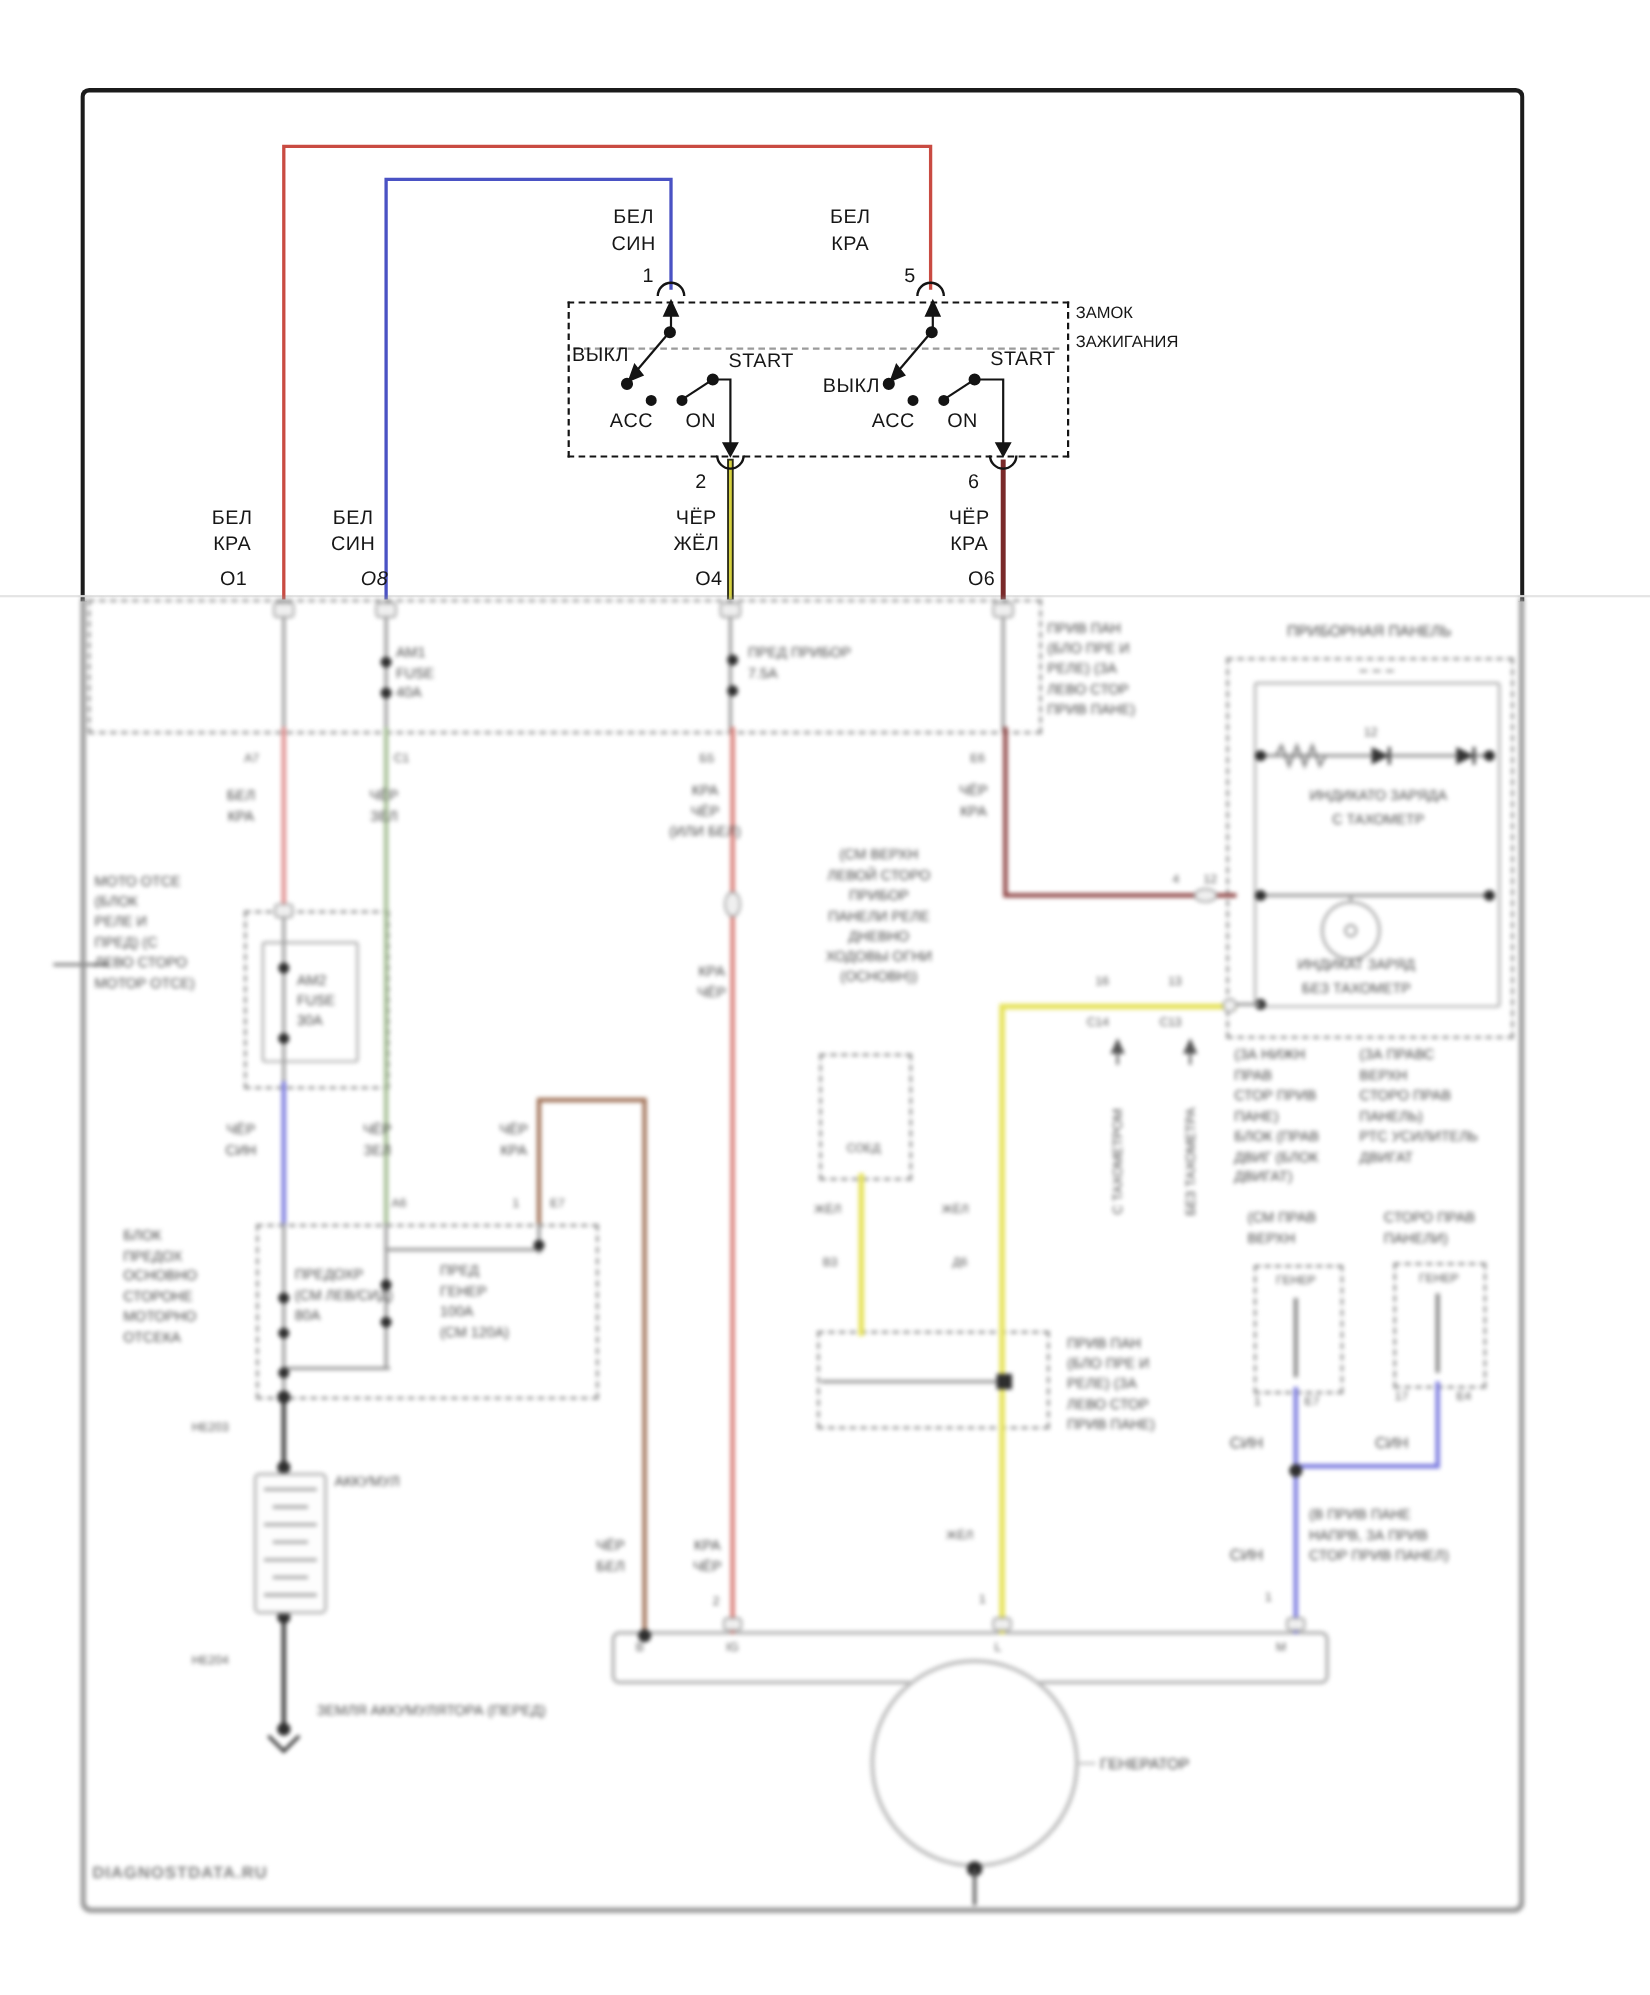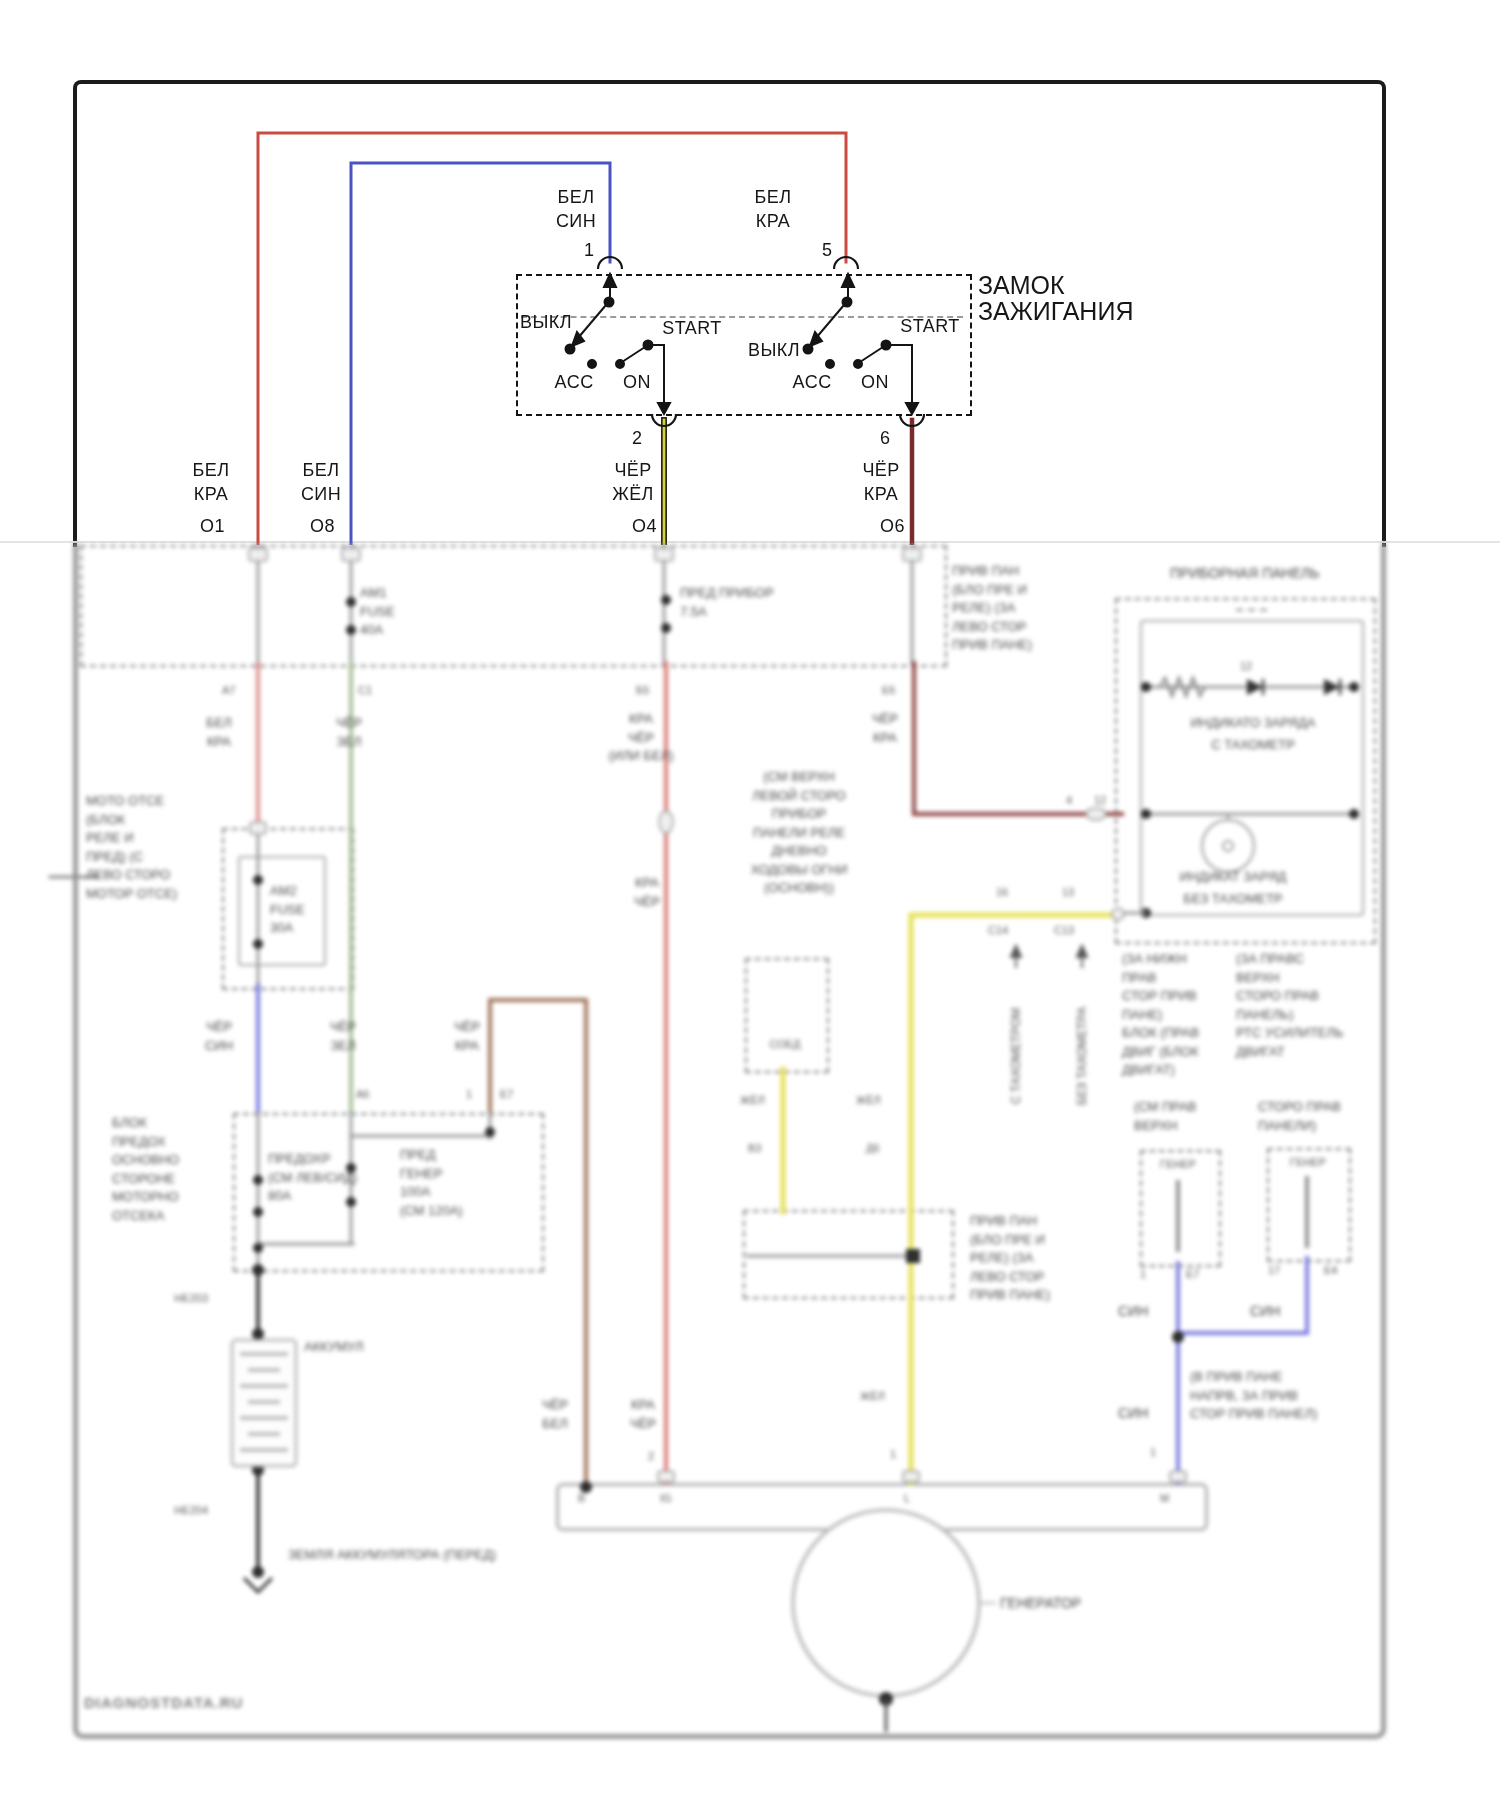--- a/index.html
+++ b/index.html
@@ -1,21 +1,21 @@
 <!DOCTYPE html>
 <html><head>
 <meta charset="utf-8">
 <style>
   html,body{margin:0;padding:0;background:#fff;}
   #page{position:relative;width:1500px;height:1814px;background:#ffffff;overflow:hidden;
         font-family:"Liberation Sans",sans-serif;padding-left:32px;}
   .abs{position:absolute;}
   .t{position:absolute;white-space:pre-line;color:#161616;}
   .ts{font-size:18px;line-height:24px;letter-spacing:.4px;}
-  .tt{font-size:25px;line-height:26px;}
+  .tt{font-size:15px;line-height:26px;}
   .tb{font-size:13px;line-height:18.5px;color:#4c4c4c;}
   .tm{font-size:14px;line-height:19px;color:#474747;}
   .tc{font-size:11px;line-height:13px;color:#585858;}
   .ctr{text-align:center;}
   .rgt{text-align:right;}
   .rot{transform:rotate(-90deg);transform-origin:center center;font-size:12px;color:#515151;
        white-space:nowrap;text-align:center;}
   .zone-blur{position:absolute;inset:0;filter:blur(1.9px);}
   .frame-top{position:absolute;left:73px;top:80px;width:1305px;height:463px;
      border-top:4px solid #1b1b1b;border-left:4px solid #1b1b1b;border-right:4px solid #1b1b1b;
@@ -106,21 +106,21 @@
   <div class="t ts" style="left:880px;top:426px;width:20px;">6</div>
   <div class="t ts ctr" style="left:188px;top:458px;width:46px;">БЕЛ
 КРА</div>
   <div class="t ts ctr" style="left:298px;top:458px;width:46px;">БЕЛ
 СИН</div>
   <div class="t ts ctr" style="left:610px;top:458px;width:46px;">ЧЁР
 ЖЁЛ</div>
   <div class="t ts ctr" style="left:858px;top:458px;width:46px;">ЧЁР
 КРА</div>
   <div class="t ts" style="left:200px;top:514px;width:36px;">О1</div>
-  <div class="t ts" style="left:310px;top:514px;width:36px;">О8</div>
+  <div class="t ts" style="left:328px;top:514px;width:36px;font-style:italic;">О8</div>
   <div class="t ts" style="left:632px;top:514px;width:36px;">О4</div>
   <div class="t ts" style="left:880px;top:514px;width:36px;">О6</div>
 
   <div class="zone-blur">
 
     <div class="frame-bot"></div>
 
     <div class="dash-g" style="left:80px;top:545px;width:863px;height:118px;"></div>
     <div class="dash-g" style="left:222px;top:828px;width:128px;height:158px;"></div>
     <div class="solid-g" style="left:238px;top:856px;width:84px;height:106px;"></div>

